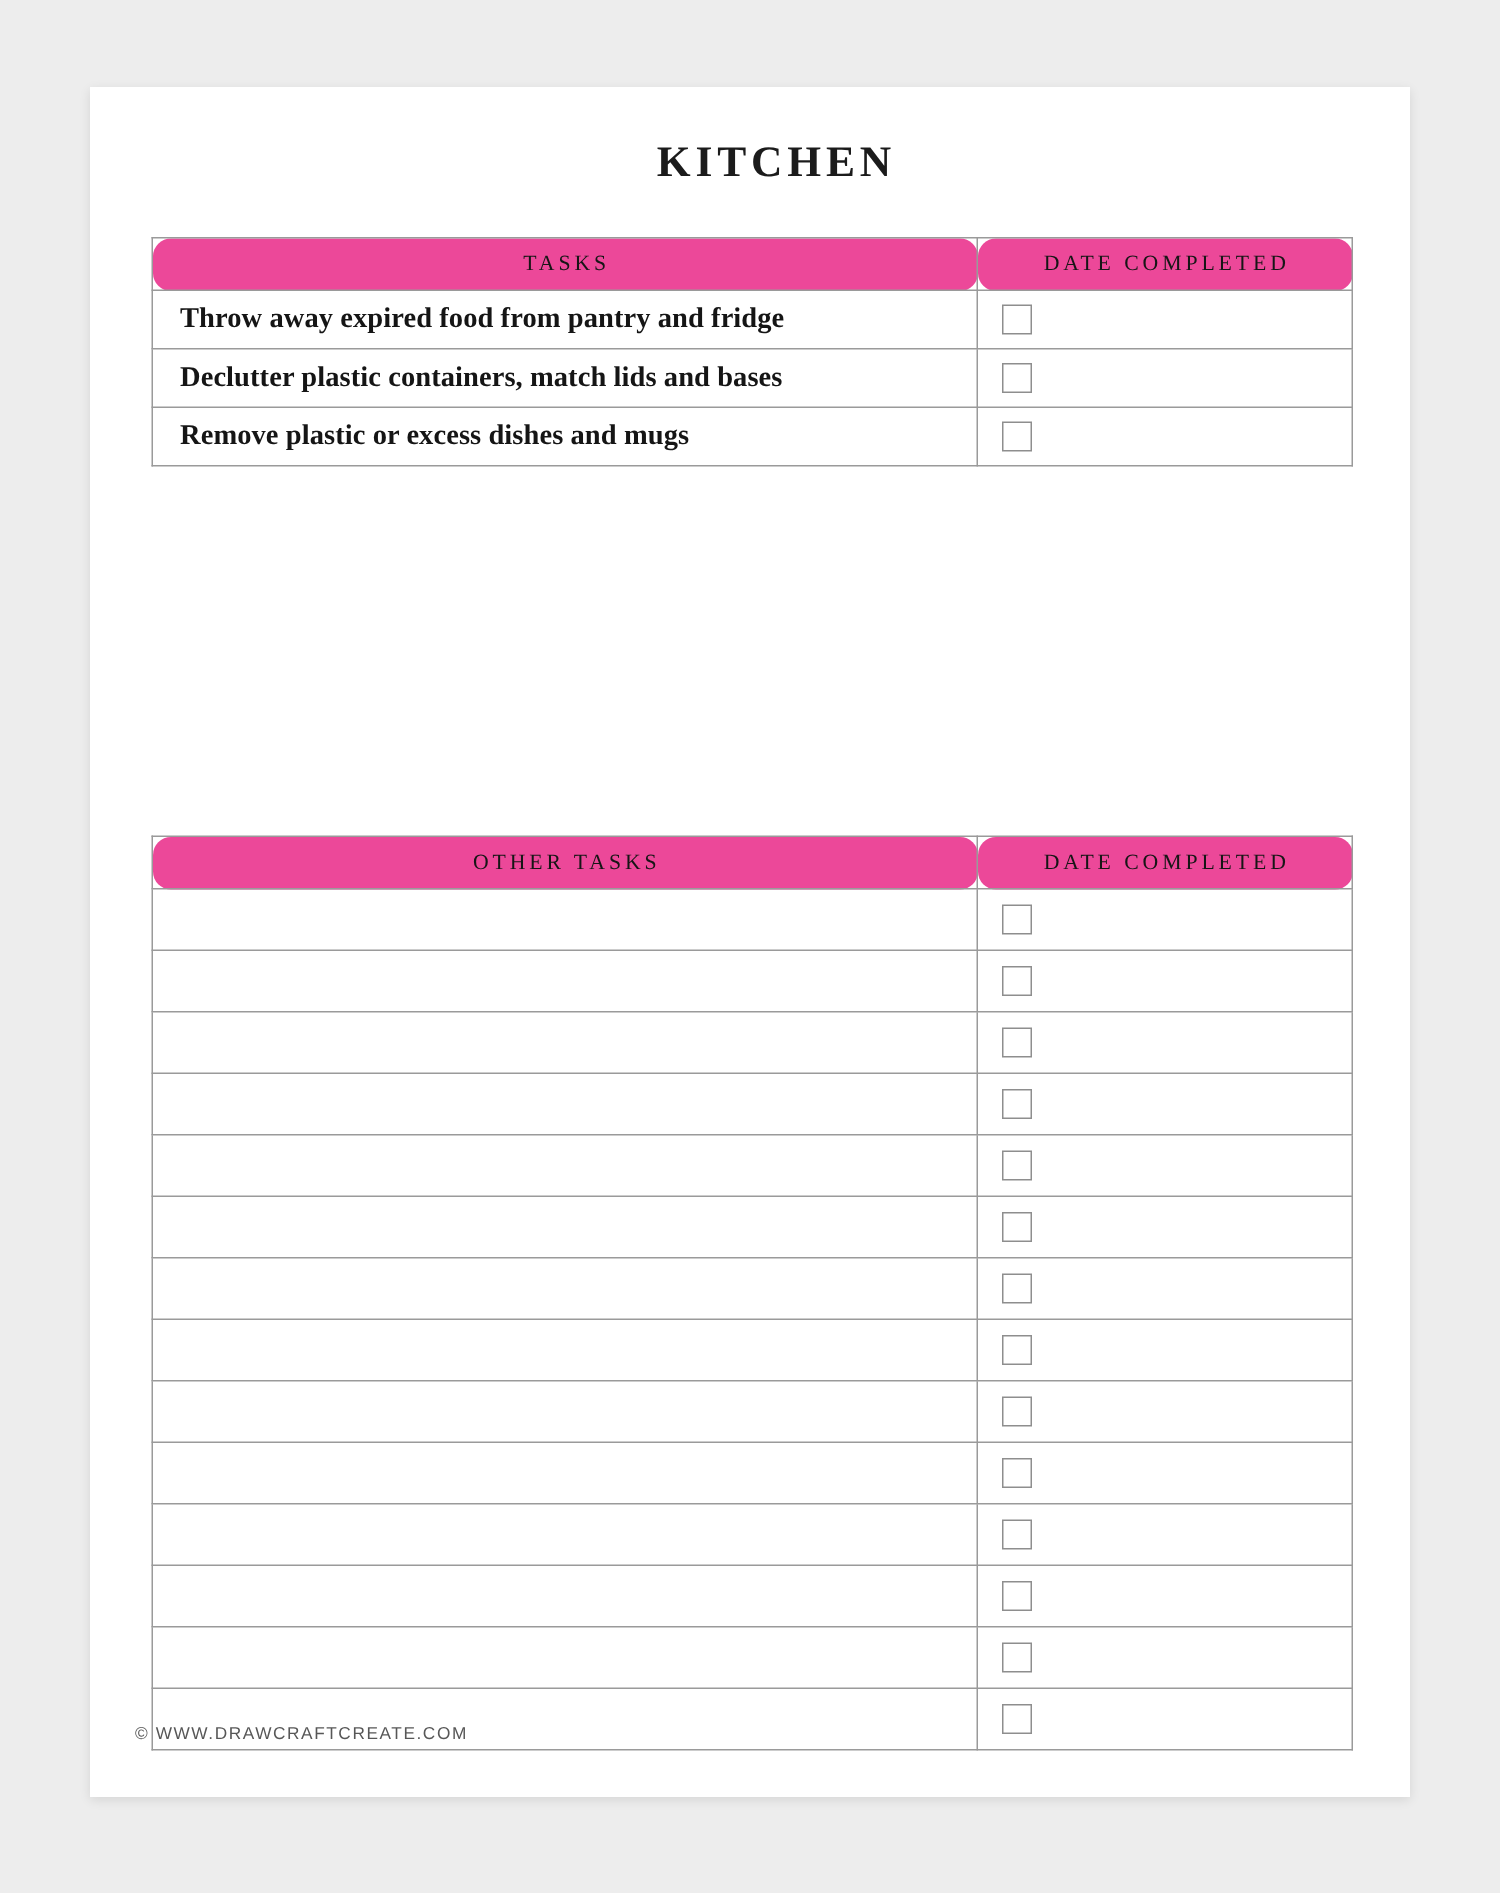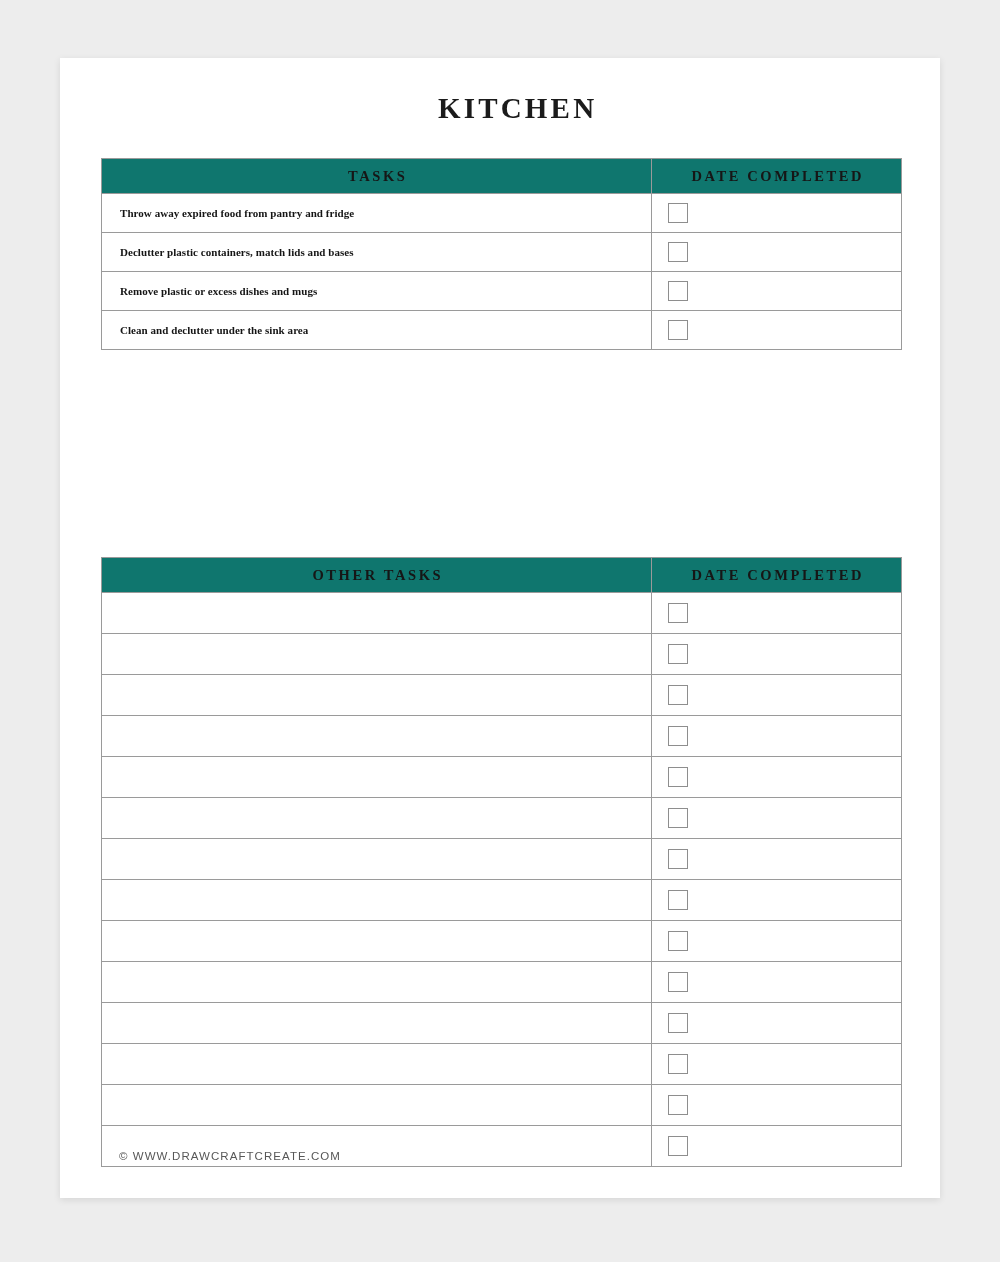--- a/index.html
+++ b/index.html
@@ -53,41 +53,42 @@
   .tbl col.c-task { width: 550px; }
   .tbl col.c-date { width: 250px; }
 
   .tbl th, .tbl td {
     border: 1px solid #9a9a9a;
     padding: 0;
     margin: 0;
   }
 
   .tbl thead th {
-    background: #0f766e;
+    background: #ec4899;
     height: 34px;
     font-family: "Liberation Serif", serif;
     font-size: 14.5px;
-    font-weight: 700;
+    font-weight: 400;
     letter-spacing: 2.6px;
     text-indent: 2.6px;
     color: #161616;
     text-align: center;
     vertical-align: middle;
+    border-radius: 12px;
   }
 
   .tbl tbody td {
     height: 38px;
     vertical-align: middle;
   }
 
   td.task-cell {
     padding-left: 18px;
     font-family: "Liberation Serif", serif;
-    font-size: 11px;
+    font-size: 19px;
     font-weight: 700;
     color: #151515;
     letter-spacing: 0.05px;
     white-space: nowrap;
     overflow: hidden;
   }
 
   td.date-cell {
     padding-left: 16px;
   }
@@ -98,21 +99,21 @@
     border: 1px solid #8e8e8e;
     background: #ffffff;
     box-sizing: border-box;
     display: block;
   }
 
   .tbl.secondary tbody td { height: 40px; }
 
   .footer {
     position: absolute;
-    left: 59px;
+    left: 30px;
     top: 1092px;
     font-family: "Liberation Sans", sans-serif;
     font-size: 11.5px;
     letter-spacing: 1.05px;
     color: #575757;
     white-space: nowrap;
   }
 </style>
 </head>
 <body>
@@ -144,26 +145,20 @@
           <td class="date-cell">
             <span class="checkbox"></span>
           </td>
         </tr>
         <tr>
           <td class="task-cell">Remove plastic or excess dishes and mugs</td>
           <td class="date-cell">
             <span class="checkbox"></span>
           </td>
         </tr>
-        <tr>
-          <td class="task-cell">Clean and declutter under the sink area</td>
-          <td class="date-cell">
-            <span class="checkbox"></span>
-          </td>
-        </tr>
       </tbody>
   </table>
 
   <table class="tbl secondary">
     <colgroup>
       <col class="c-task">
       <col class="c-date">
     </colgroup>
     <thead>
       <tr>

